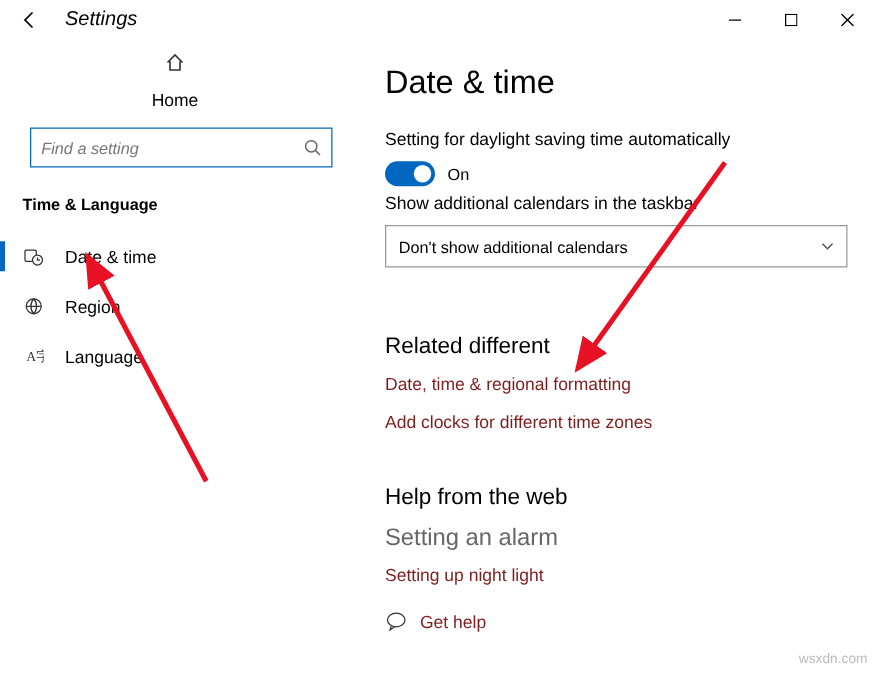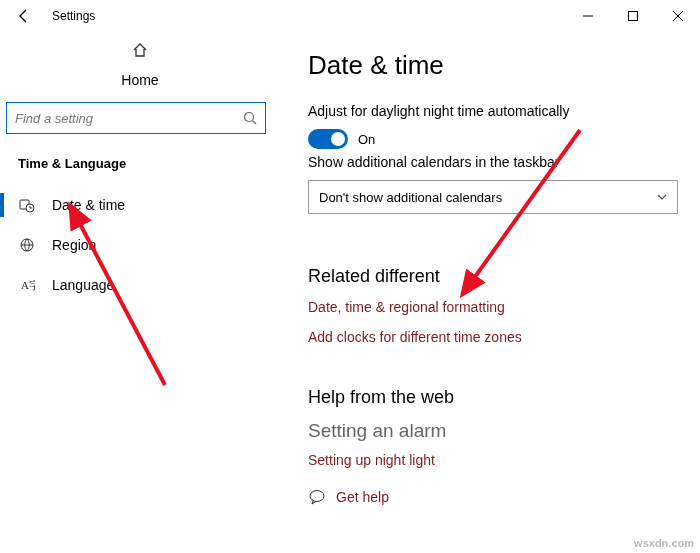--- a/index.html
+++ b/index.html
@@ -18,41 +18,41 @@
       align-items: center;
       height: 32px;
       padding-left: 14px;
     }
     .titlebar .back {
       width: 20px; height: 20px;
       display: inline-flex; align-items: center; justify-content: center;
       margin-right: 18px;
       cursor: pointer;
     }
-    .titlebar .title { font-size: 12px; }
+    .titlebar .title { font-size: 16px; font-style: italic; }
     .winctrls {
       margin-left: auto;
       display: flex;
     }
     .winbtn {
       width: 45px; height: 32px;
       display: inline-flex; align-items: center; justify-content: center;
       cursor: pointer;
     }
     .container { display: flex; height: calc(100% - 32px); }
     .sidebar { width: 280px; padding: 0 0 0 0; }
     .home-row {
       display: flex; align-items: center;
       padding: 10px 18px 14px 18px;
       gap: 14px;
       cursor: pointer;
       flex-direction: column;
     }
     .home-row .lbl { font-size: 14px; }
-    .search-wrap { padding: 0 14px 18px 6px; }
+    .search-wrap { padding: 0 14px 18px 24px; }
     .search {
       border: 1px solid #0067c0;
       height: 32px;
       display: flex; align-items: center;
       padding: 0 8px;
     }
     .search input {
       border: none; outline: none; flex: 1;
       font-size: 13px; color: #666;
       background: transparent;
@@ -104,22 +104,22 @@
       margin-bottom: 52px;
       cursor: pointer;
     }
     .dropdown .dval { flex: 1; }
     .h2 { font-size: 18px; font-weight: 400; margin-bottom: 12px; }
     .link { color: #7f1d1d; font-size: 14px; cursor: pointer; display: block; margin-bottom: 14px; }
     .muted { color: #666; font-size: 19px; margin-bottom: 10px; }
     .help-row { display:flex; align-items:center; gap:10px; margin-top: 20px; }
     .help-row .link { margin-bottom:0; }
     .watermark {
-      position: absolute; right: 6px; bottom: 4px;
-      font-size: 11px; color: #bbb; font-weight: bold;
+      position: absolute; right: 6px; bottom: 20px;
+      font-size: 11px; color: #bbb;
     }
     .arrow-svg { position: absolute; pointer-events: none; }
     svg{display:block;}
   </style>
 </head>
 <body>
 
 <div class="titlebar">
   <span class="back">
     <svg width="16" height="16" viewBox="0 0 16 16">
@@ -200,21 +200,21 @@
           </svg>
       </span>
       <span>Language</span>
     </div>
 
   </div>
 
   <div class="content">
     <div class="page-h1">Date &amp; time</div>
 
-    <div class="section-label">Adjust for daylight night time automatically</div>
+    <div class="section-label">Setting for daylight saving time automatically</div>
     <div class="toggle-row">
       <div class="toggle"></div>
       <span>On</span>
     </div>
 
     <div class="section-label">Show additional calendars in the taskbar</div>
     <div class="dropdown">
       <span class="dval">Don't show additional calendars</span>
       <span>
         <svg width="10" height="10" viewBox="0 0 10 10">

